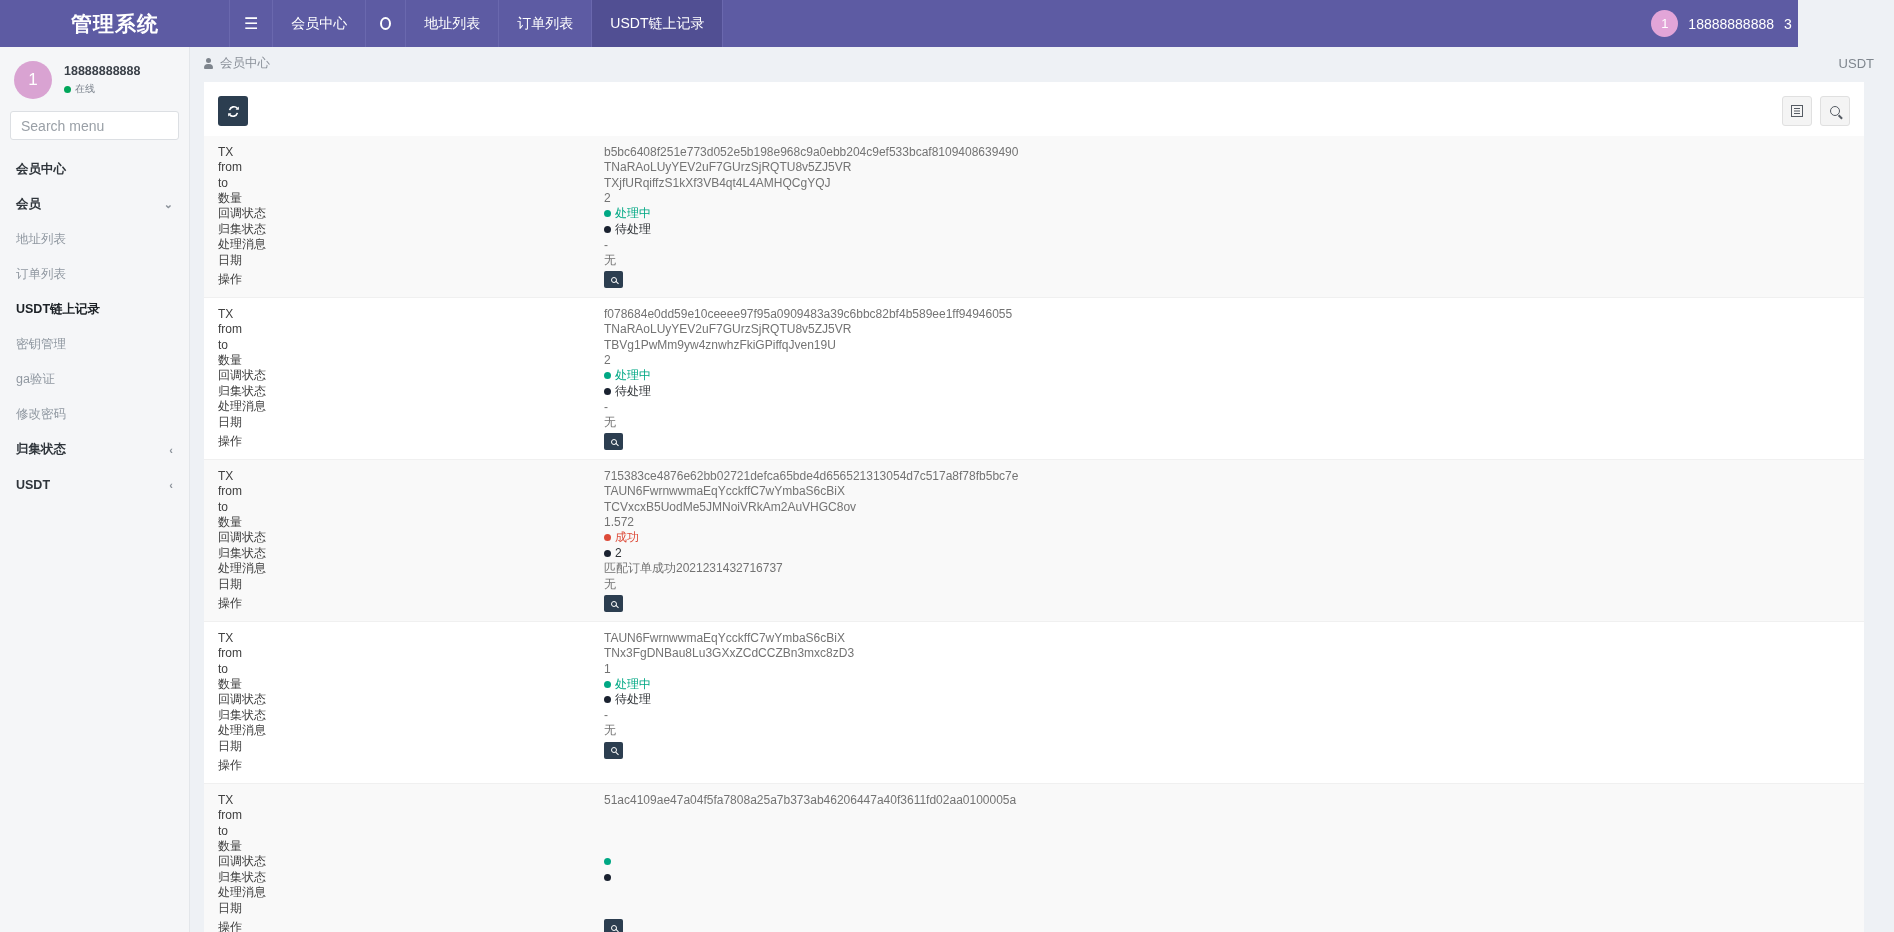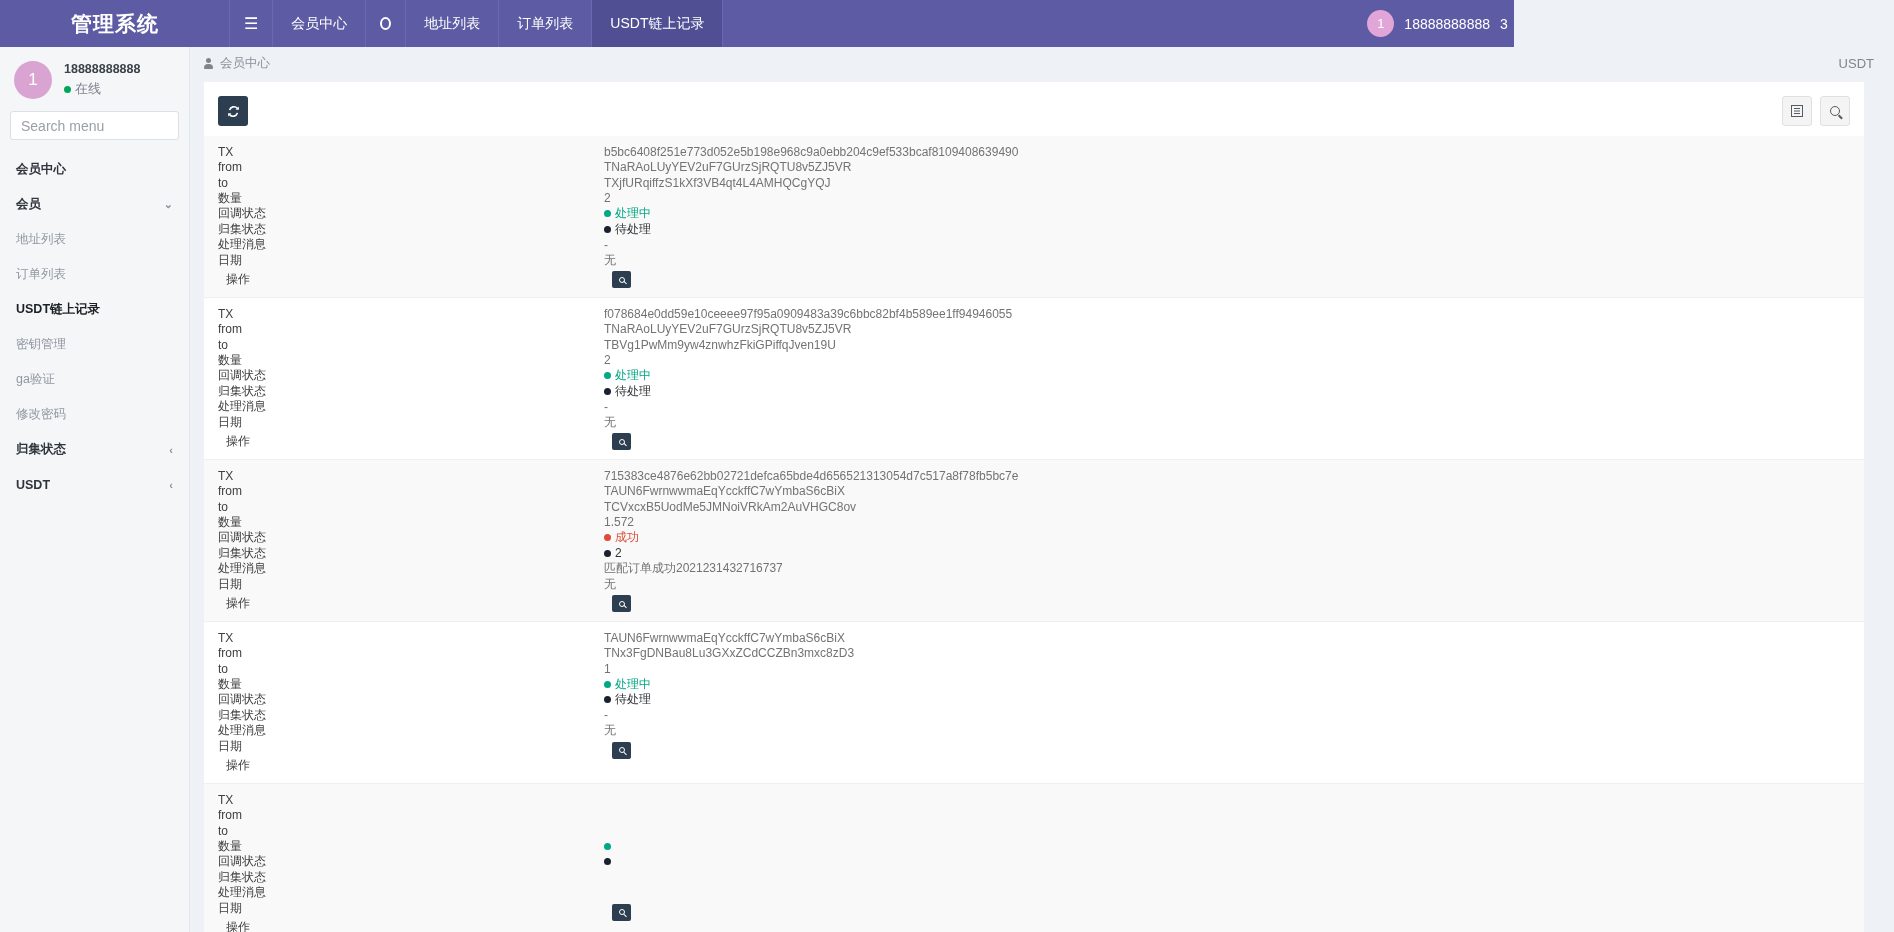--- a/index.html
+++ b/index.html
@@ -7,21 +7,21 @@
     margin: 0; padding: 0;
     width: 1894px; height: 932px;
     overflow: hidden;
     background: #eef1f5;
     font-family: "Liberation Sans", sans-serif;
   }
 
   
   .navbar {
     position: absolute; top: 0; left: 0;
-    width: 1514px; height: 47px;
+    width: 1798px; height: 47px;
     background: #5d5ba3;
     display: flex; align-items: stretch;
     color: #ffffff;
     z-index: 20;
   }
   .brand {
     width: 230px; min-width: 230px;
     display: flex; align-items: center; justify-content: center;
     font-size: 21px; font-weight: bold;
     letter-spacing: 1px;
@@ -77,21 +77,21 @@
     gap: 12px;
   }
   .user-avatar {
     width: 38px; height: 38px; border-radius: 50%;
     background: #d9a3d2;
     display: flex; align-items: center; justify-content: center;
     color: #ffffff; font-size: 17px;
   }
   .user-meta { display: flex; flex-direction: column; gap: 4px; }
   .user-name { font-size: 12.5px; color: #3b4149; font-weight: bold; }
-  .user-status { font-size: 13px; color: #7b838d; display: flex; align-items: center; gap: 4px; }
+  .user-status { font-size: 10px; color: #7b838d; display: flex; align-items: center; gap: 4px; }
   .dot-online { width: 7px; height: 7px; border-radius: 50%; background: #00a65a; display: inline-block; }
 
   .search-wrap { padding: 0 10px 12px 10px; }
   .search-box {
     display: flex; align-items: center;
     background: #ffffff;
     border: 1px solid #dcdfe3;
     border-radius: 3px;
     height: 29px;
     padding: 0 8px;
@@ -202,21 +202,21 @@
   }
   .rec-values { flex: 1; min-width: 0; }
   .kv-line {
     height: 15.5px;
     display: flex; align-items: center;
     font-size: 12px;
     color: #2f3337;
     white-space: nowrap;
     overflow: hidden;
   }
-  .kv-line.op-line { height: 23px; align-items: center; margin-left: 8px; }
+  .kv-line.op-line { height: 23px; align-items: center; }
   .label { color: #404040; }
   .value { color: #737373; }
   .status {
     display: inline-flex; align-items: center; gap: 4px;
   }
   .status .sdot { width: 7px; height: 7px; border-radius: 50%; display: inline-block; }
   .status .stext { font-size: 12px; }
   .btn-view {
     width: 19px; height: 17px;
     background: #2c3e50;
@@ -666,20 +666,23 @@
             </div>
             <div class="kv-line">
               <span class="label">日期</span>
             </div>
             <div class="kv-line op-line">
               <span class="label">操作</span>
             </div>
           </div>
           <div class="rec-values">
             <div class="kv-line">
+              <span class="value">51ac4109ae47a04f5fa7808a25a7b373ab46206447a40f3611fd02aa0100005a</span>
+            </div>
+            <div class="kv-line">
               <span class="value"></span>
             </div>
             <div class="kv-line">
               <span class="value"></span>
             </div>
             <div class="kv-line">
               <span class="value"></span>
             </div>
             <div class="kv-line">
               <span class="status">

